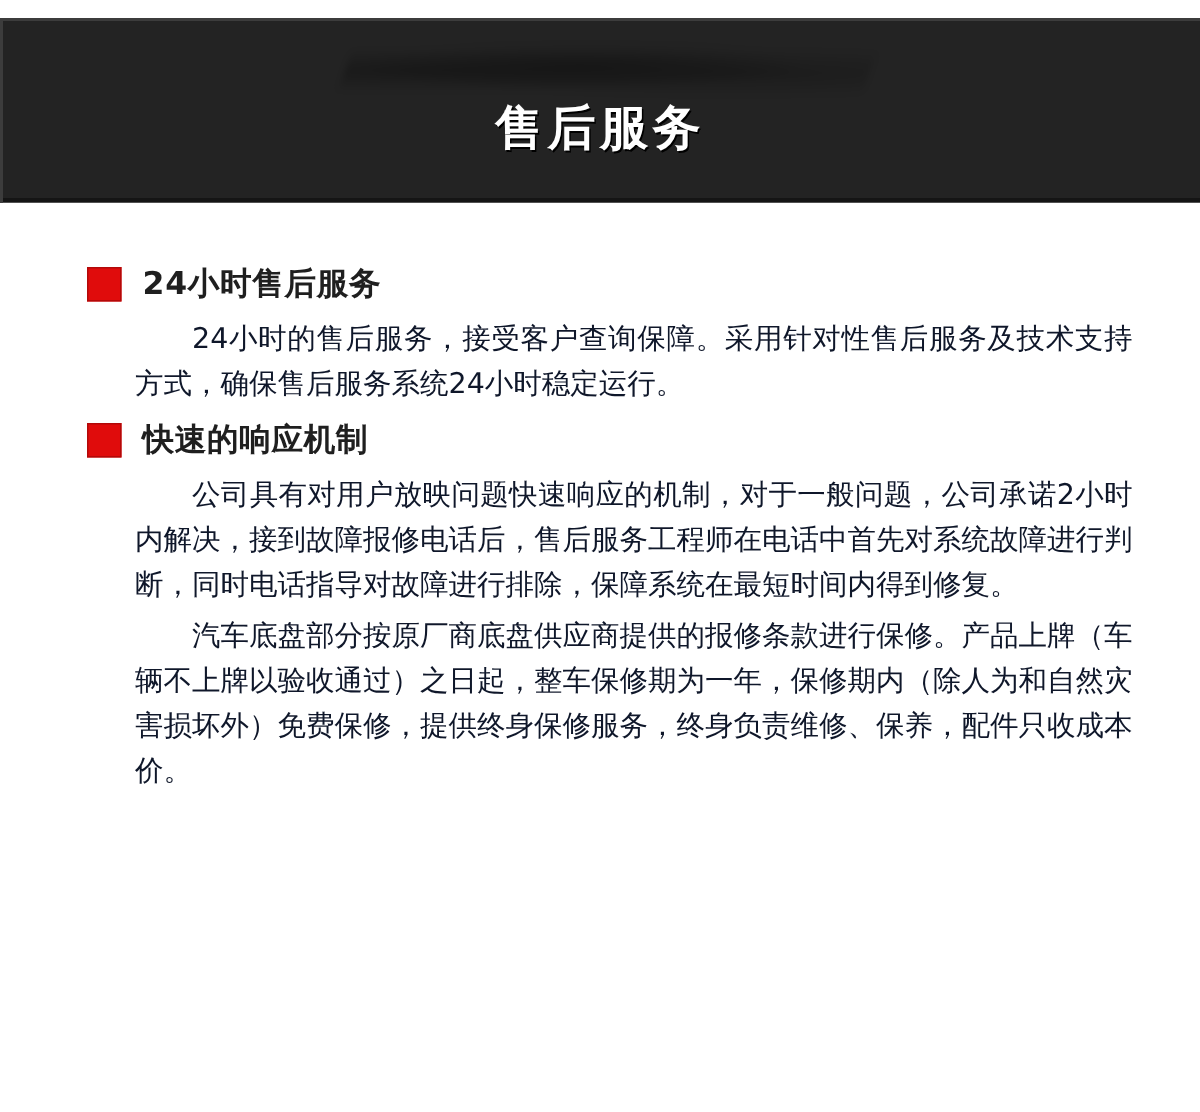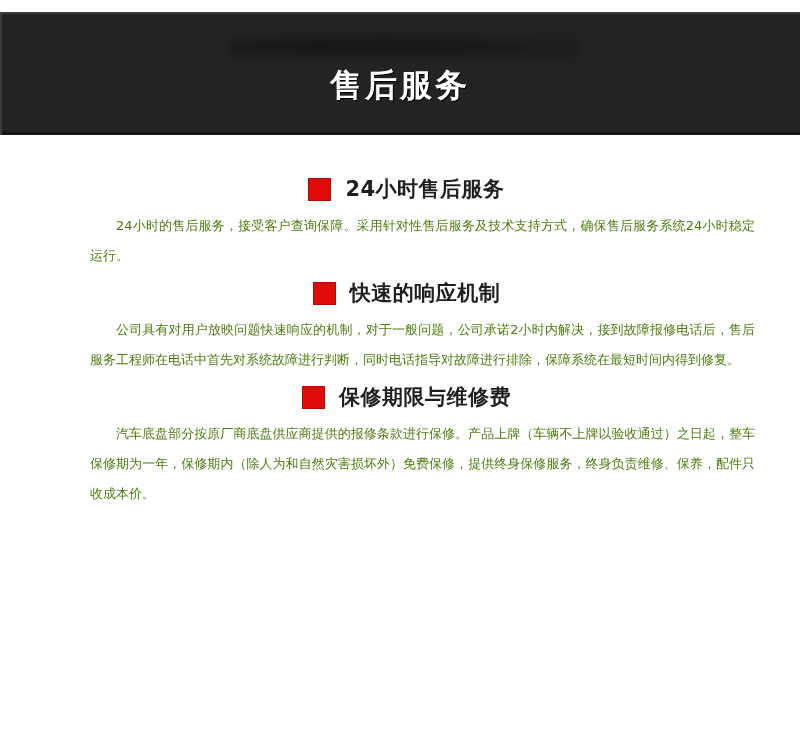--- a/index.html
+++ b/index.html
@@ -56,44 +56,43 @@
   .content {
     padding: 32px 45px 0 58px;
     color: #3a3a3a;
   }
   .section { margin-bottom: 2px; }
   .section-heading {
     display: flex;
     align-items: center;
     gap: 14px;
     margin: 8px 0 8px 0;
-    justify-content: center;
   }
   .bullet {
     width: 23px;
     height: 23px;
     background: #e00c0c;
     box-shadow: inset 0 0 0 1px #b30909;
     flex: 0 0 auto;
   }
   .section-heading .label {
     font-size: 21px;
     font-weight: bold;
     color: #1f1f1f;
     letter-spacing: 0.5px;
     white-space: nowrap;
   }
   .para {
     margin: 0 0 4px 32px;
-    font-size: 13px;
+    font-size: 19px;
     line-height: 30px;
     text-indent: 2em;
     text-align: justify;
     text-justify: inter-ideograph;
-    color: #4d7c0f;
+    color: #0f172a;
   }
 </style>
 </head>
 <body>
 
 <div class="page">
 
   <div class="header">
     <div class="watermark-smudge"></div>
     <div class="header-title">售后服务</div>
@@ -112,21 +111,17 @@
 
     <div class="section">
       <div class="section-heading">
         <span class="bullet"></span>
         <span class="label">快速的响应机制</span>
       </div>
       <p class="para">公司具有对用户放映问题快速响应的机制，对于一般问题，公司承诺2小时内解决，接到故障报修电话后，售后服务工程师在电话中首先对系统故障进行判断，同时电话指导对故障进行排除，保障系统在最短时间内得到修复。</p>
     </div>
 
     <div class="section">
-      <div class="section-heading">
-        <span class="bullet"></span>
-        <span class="label">保修期限与维修费</span>
-      </div>
       <p class="para">汽车底盘部分按原厂商底盘供应商提供的报修条款进行保修。产品上牌（车辆不上牌以验收通过）之日起，整车保修期为一年，保修期内（除人为和自然灾害损坏外）免费保修，提供终身保修服务，终身负责维修、保养，配件只收成本价。</p>
     </div>
 
   </div>
 </div>
 
 </body></html>

